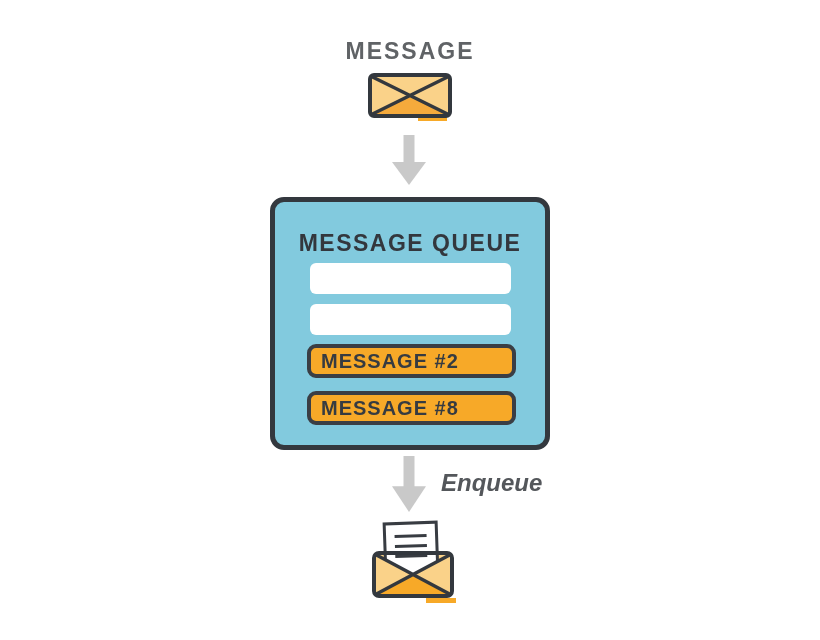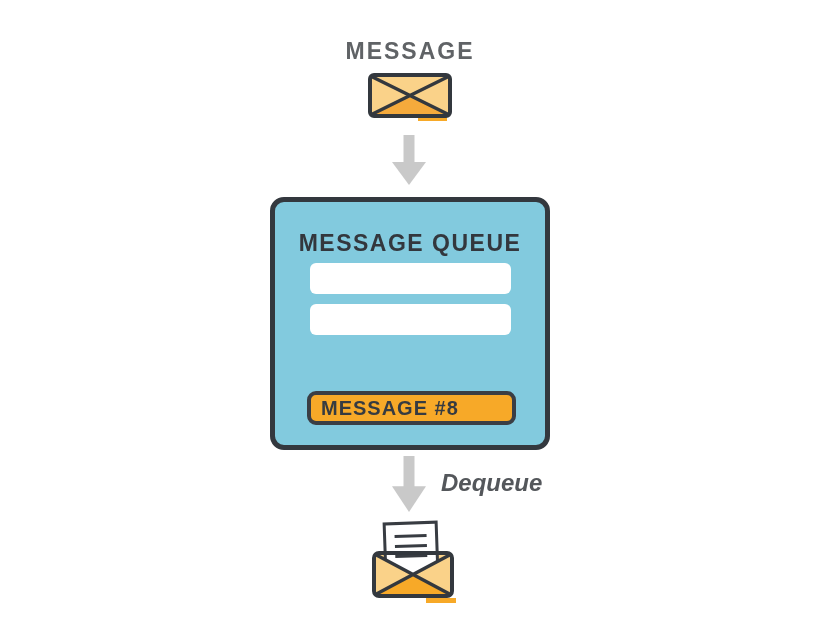--- a/index.html
+++ b/index.html
@@ -114,29 +114,30 @@
 
   <svg class="icon-abs" style="left:392px; top:135px;" width="34" height="50" viewBox="0 0 34 50">
     <rect x="11.5" y="0" width="11" height="29" fill="#c9c9c9"></rect>
     <polygon points="0,27 34,27 17,50" fill="#c9c9c9"></polygon>
   </svg>
 
   <div class="queue-box">
     <div class="queue-title">MESSAGE QUEUE</div>
     <div class="slot empty s0"></div>
     <div class="slot empty s1"></div>
+    <div class="slot filled s2">MESSAGE #2</div>
     <div class="slot filled s3">MESSAGE #8</div>
   </div>
 
   <svg class="icon-abs" style="left:392px; top:456px;" width="34" height="56" viewBox="0 0 34 50" preserveAspectRatio="none">
     <rect x="11.5" y="0" width="11" height="29" fill="#c9c9c9"></rect>
     <polygon points="0,27 34,27 17,50" fill="#c9c9c9"></polygon>
   </svg>
 
-  <div class="flow-label dequeue">Dequeue</div>
+  <div class="flow-label dequeue">Enqueue</div>
 
   <svg class="icon-abs" style="left:370px; top:518px;" width="86" height="86" viewBox="0 0 86 86">
     <rect x="56" y="80" width="30" height="5" fill="#f7a928"></rect>
     <rect x="4" y="35" width="78" height="43" rx="5" fill="#fad289"></rect>
     <g transform="rotate(-2 42 30)">
       <rect x="15" y="5" width="52" height="55" fill="#ffffff" stroke="#383c42" stroke-width="3"></rect>
       <path d="M25,18 L57,18 M25,28 L57,28 M25,38 L57,38" stroke="#383c42" stroke-width="3" fill="none"></path>
     </g>
     <path d="M6,37 L43,56.5 L6,76 Z" fill="#fad289"></path>
     <path d="M80,37 L43,56.5 L80,76 Z" fill="#fad289"></path>

